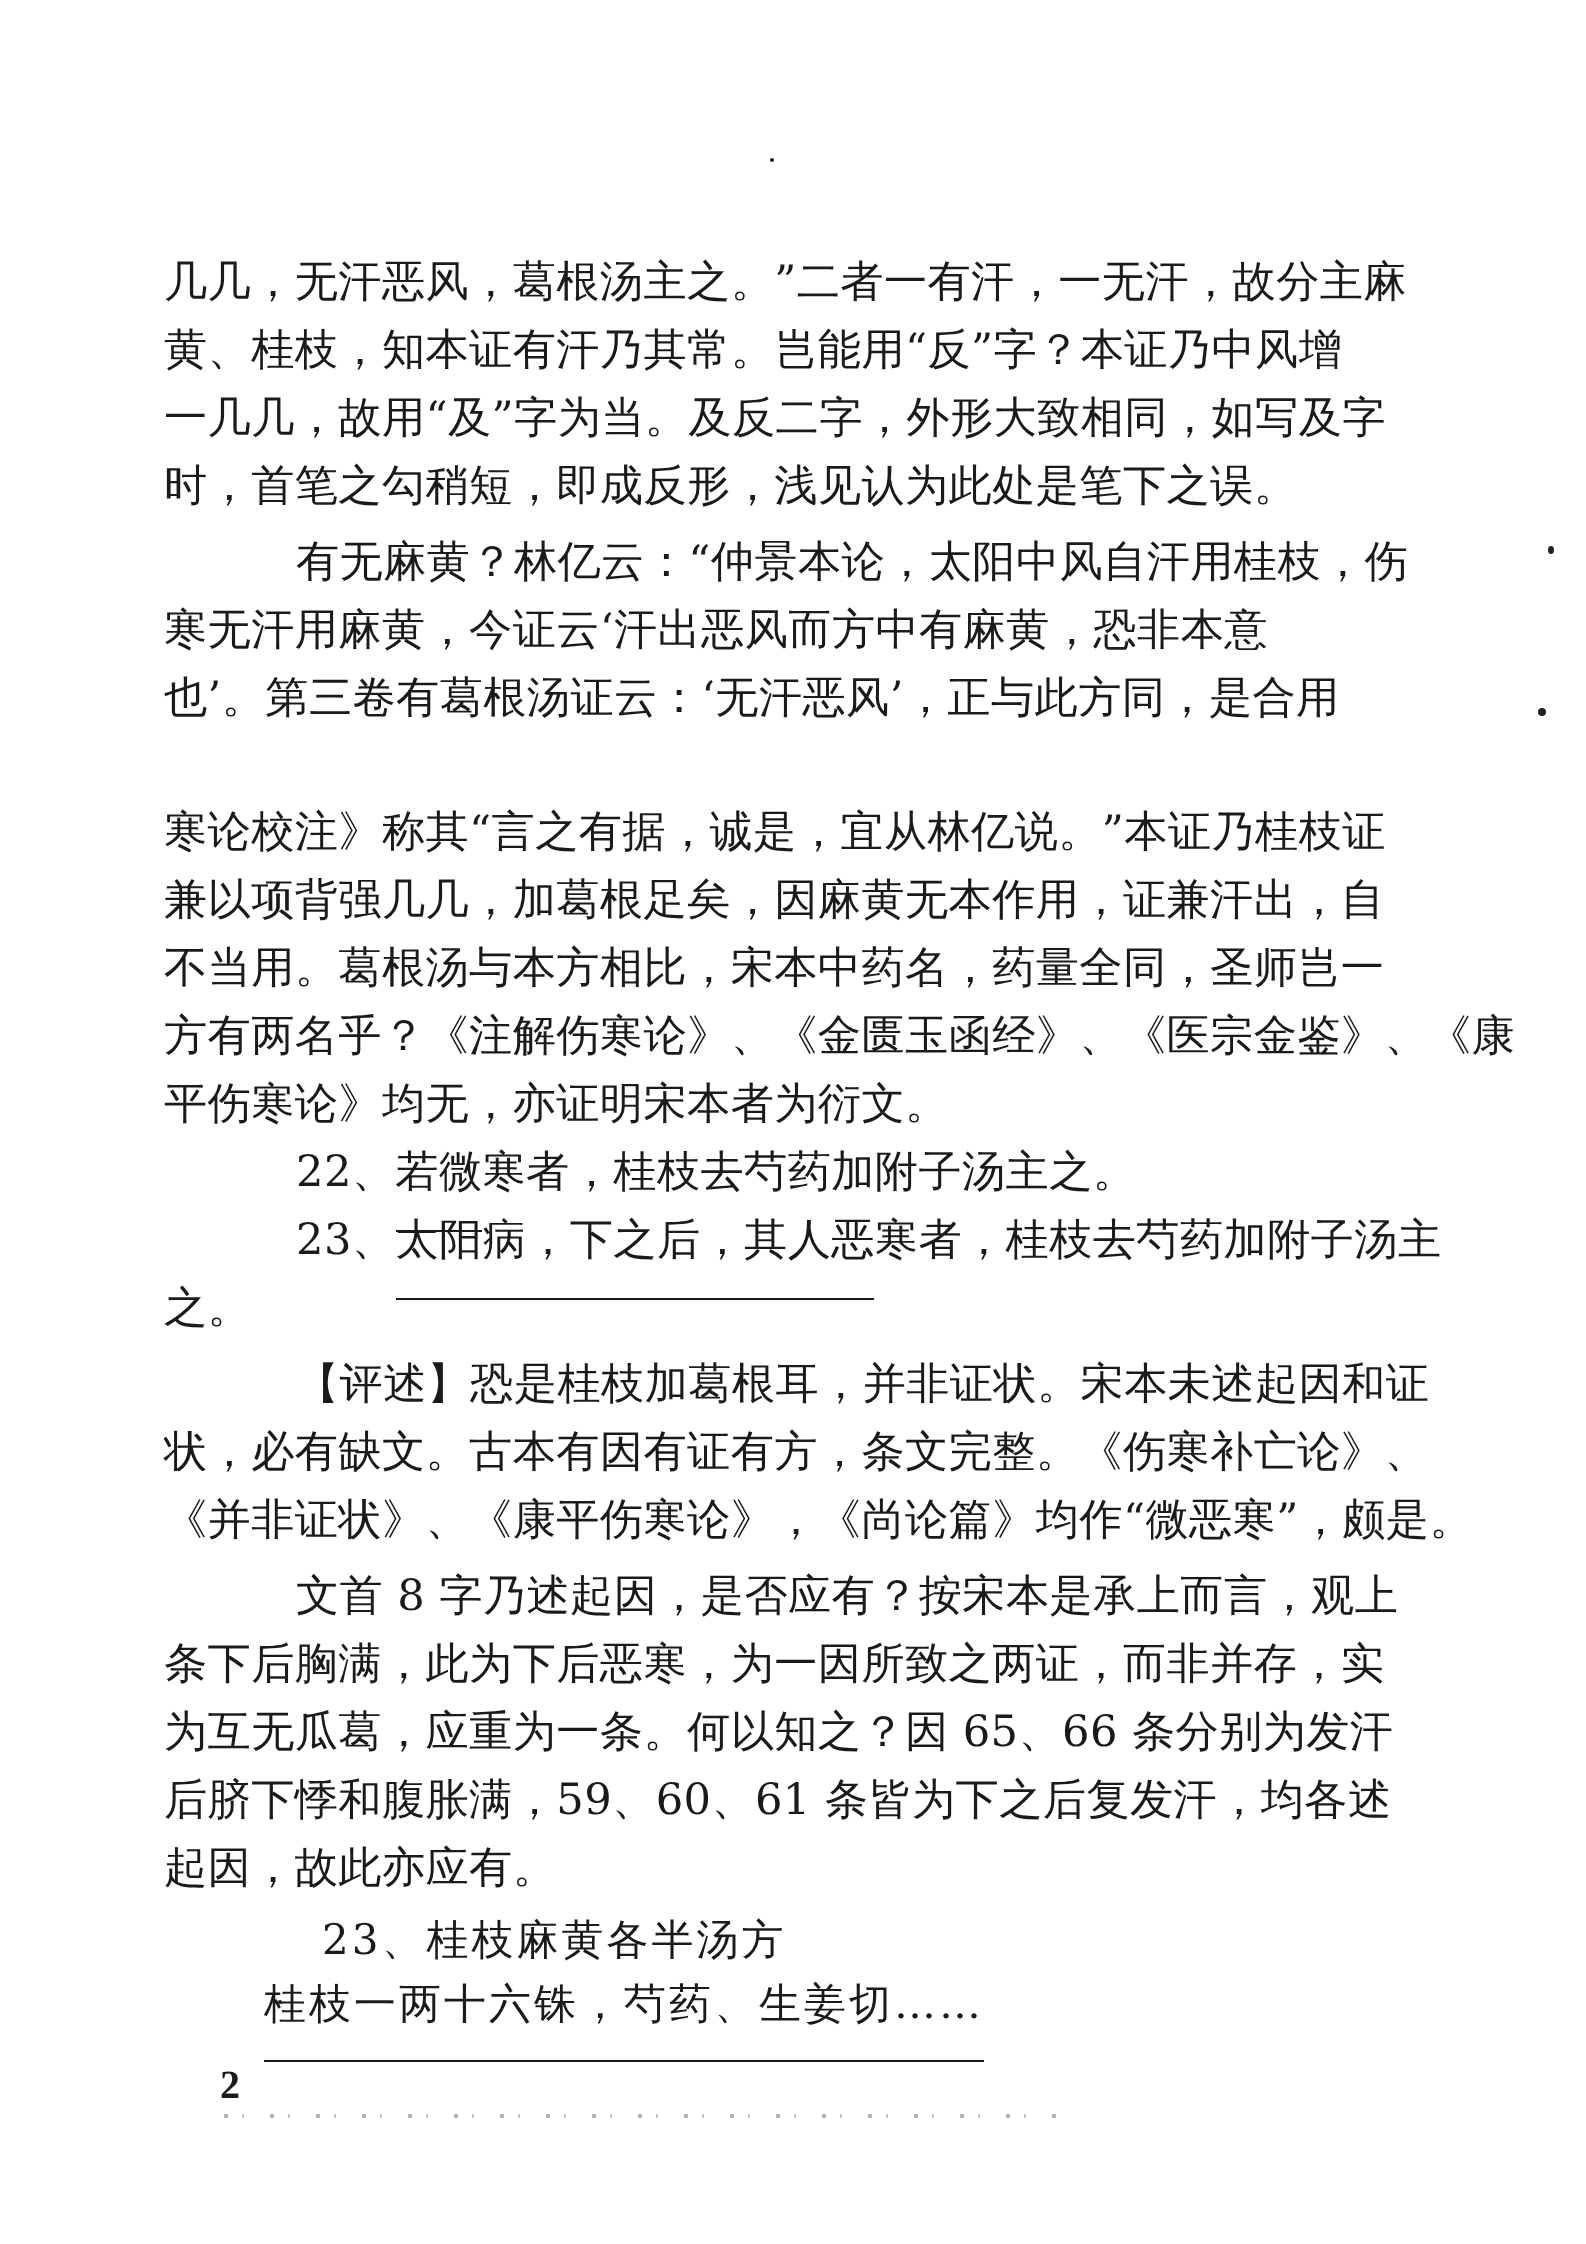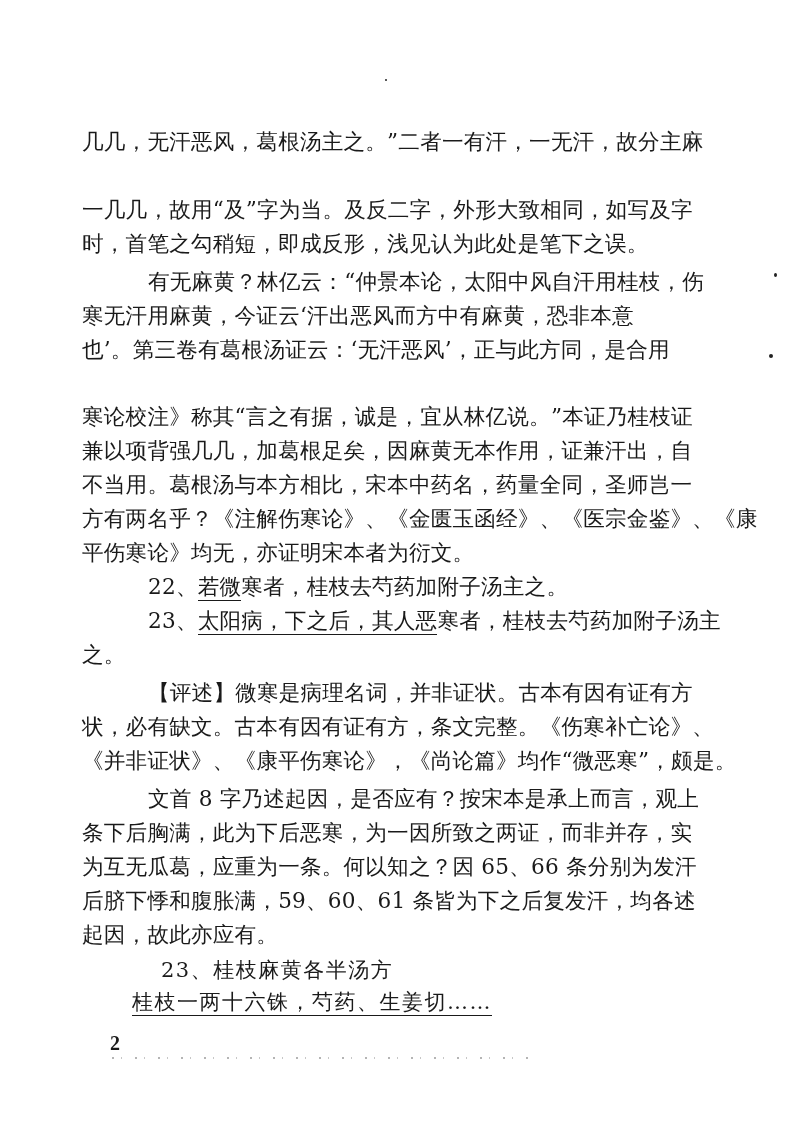--- a/index.html
+++ b/index.html
@@ -2,35 +2,36 @@
 <html><head>
 <meta charset="utf-8">
 <style>
   html, body { margin: 0; padding: 0; background: #ffffff; }
   body { width: 793px; height: 1122px; position: relative; overflow: hidden;
          font-family: "DejaVu Serif", "Liberation Serif", serif; color: #1a1a1a; }
   .page { position: absolute; left: 12px; top: 0; width: 793px; height: 934px; }
   .line { position: absolute; left: 70px; font-size: 21.6px; line-height: 32px; white-space: nowrap;
           letter-spacing: 0.2px; }
   .indent { left: 107px; margin-left: 29px; }
-  .u { border-bottom: 1.5px solid #1a1a1a; padding-bottom: 1px; }
+  .u { border-bottom: 1.5px solid #1a1a1a; padding-bottom: 16px; }
   .small { font-size: 21px; letter-spacing: 1.5px; }
   .page-number { position: absolute; left: 98px; top: 960px; font-size: 20px;
                  font-family: "Liberation Serif", serif; font-weight: bold; }
   .speck { position: absolute; background: #222; border-radius: 50%; }
   .noise { position: absolute; top: 1057px; left: 100px; width: 420px; height: 2px;
            background-image: repeating-linear-gradient(90deg, #777 0 2px, transparent 2px 9px, #999 9px 10px, transparent 10px 23px);
            opacity: 0.55; }
 </style>
 </head>
 <body>
 
 <div class="page">
 
   <div class="line" style="top:126px">几几，无汗恶风，葛根汤主之。”二者一有汗，一无汗，故分主麻</div>
+  <div class="line" style="top:160px">黄、桂枝，知本证有汗乃其常。岂能用“反”字？本证乃中风增</div>
   <div class="line" style="top:194px">一几几，故用“及”字为当。及反二字，外形大致相同，如写及字</div>
   <div class="line" style="top:228px">时，首笔之勾稍短，即成反形，浅见认为此处是笔下之误。</div>
 
   <div class="line indent" style="top:266px">有无麻黄？林亿云：“仲景本论，太阳中风自汗用桂枝，伤</div>
   <div class="line" style="top:300px">寒无汗用麻黄，今证云‘汗出恶风而方中有麻黄，恐非本意</div>
   <div class="line" style="top:334px">也’。第三卷有葛根汤证云：‘无汗恶风’，正与此方同，是合用</div>
   <div class="line" style="top:401px">寒论校注》称其“言之有据，诚是，宜从林亿说。”本证乃桂枝证</div>
   <div class="line" style="top:435px">兼以项背强几几，加葛根足矣，因麻黄无本作用，证兼汗出，自</div>
   <div class="line" style="top:503px">方有两名乎？《注解伤寒论》、《金匮玉函经》、《医宗金鉴》、《康</div>
   <div class="line" style="top:469px">不当用。葛根汤与本方相比，宋本中药名，药量全同，圣师岂一</div>
@@ -38,21 +39,21 @@
 
   <div class="line indent" style="top:571px">
     <span>22、</span><span class="u">若微</span><span>寒者，桂枝去芍药加附子汤主之。</span>
   </div>
 
   <div class="line indent" style="top:605px">
     <span>23、</span><span class="u">太阳病</span><span class="u">，</span><span class="u">下之后，其人恶</span><span>寒者，桂枝去芍药加附子汤主</span>
   </div>
   <div class="line" style="top:639px">之。</div>
 
-  <div class="line indent" style="top:677px">【评述】微寒是病理名词，并非证状。古本有因有证有方</div>
+  <div class="line indent" style="top:677px">【评述】恐是桂枝加葛根耳，并非证状。宋本未述起因和证</div>
   <div class="line" style="top:711px">状，必有缺文。古本有因有证有方，条文完整。《伤寒补亡论》、</div>
   <div class="line" style="top:745px">《并非证状》、《康平伤寒论》，《尚论篇》均作“微恶寒”，颇是。</div>
 
   <div class="line indent" style="top:783px">文首 8 字乃述起因，是否应有？按宋本是承上而言，观上</div>
   <div class="line" style="top:817px">条下后胸满，此为下后恶寒，为一因所致之两证，而非并存，实</div>
   <div class="line" style="top:851px">为互无瓜葛，应重为一条。何以知之？因 65、66 条分别为发汗</div>
   <div class="line" style="top:885px">后脐下悸和腹胀满，59、60、61 条皆为下之后复发汗，均各述</div>
   <div class="line" style="top:919px">起因，故此亦应有。</div>
 
   <div class="line indent small" style="top:954px; left:120px">23、桂枝麻黄各半汤方</div>

